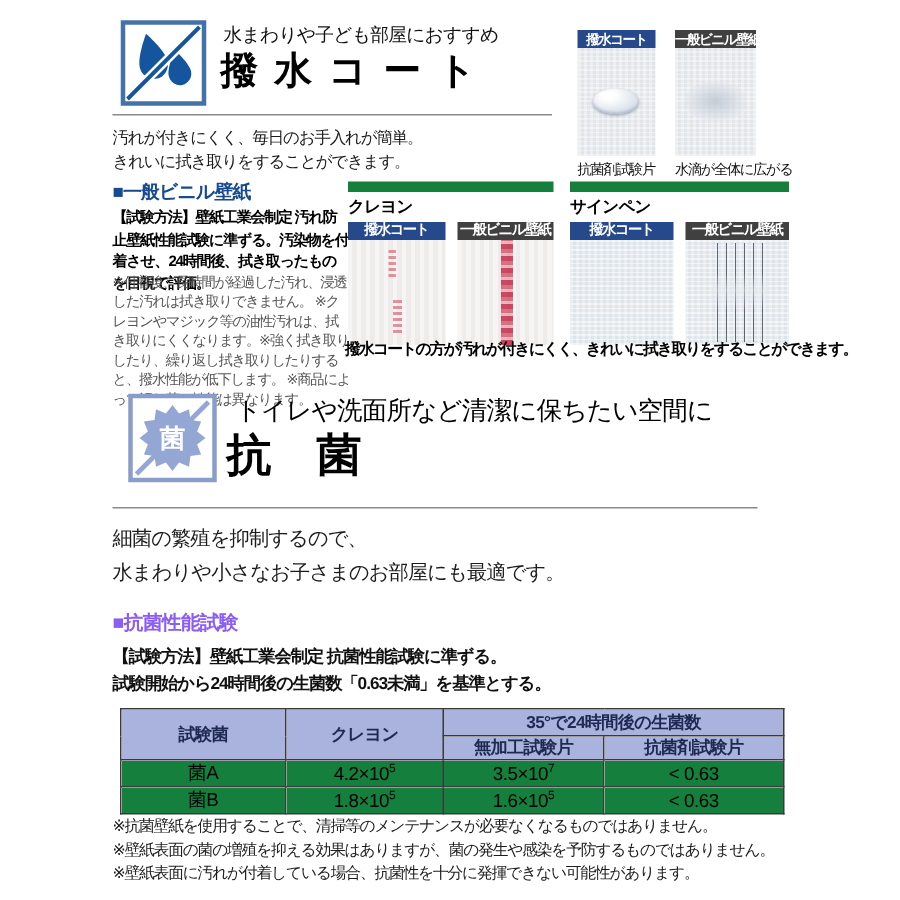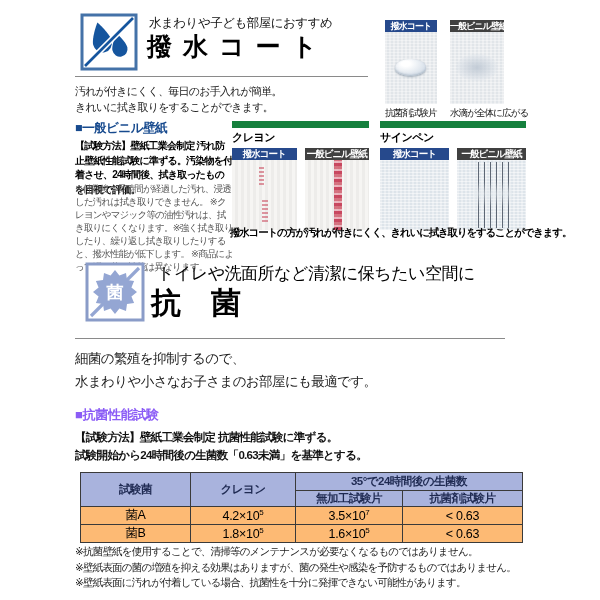--- a/index.html
+++ b/index.html
@@ -79,21 +79,21 @@
 
   
   .sec4-heading{left:75px;top:406px;font-size:13px;font-weight:bold;color:#8b5cf6;letter-spacing:-0.3px;white-space:nowrap;}
   .sec4-m1{left:75px;top:430px;font-size:11.5px;font-weight:bold;letter-spacing:-0.7px;white-space:nowrap;color:#111;}
   .sec4-m2{left:75px;top:448px;font-size:11.5px;font-weight:bold;letter-spacing:-0.7px;white-space:nowrap;color:#111;}
 
   table.test{left:80px;top:472px;width:442px;border-collapse:collapse;table-layout:fixed;position:absolute;}
   table.test th,table.test td{border:1px solid #3a3a3a;text-align:center;padding:0;overflow:hidden;white-space:nowrap;}
   table.test th{background:#a9b3dd;color:#1f2a52;font-weight:bold;font-size:11.5px;letter-spacing:-0.5px;}
   .th-r1{height:17px;} .th-r2{height:14px;font-size:11px;}
-  table.test td{height:17px;font-size:12.5px;color:#000;letter-spacing:-0.3px;background:#fdba74;}
+  table.test td{height:17px;font-size:12.5px;color:#000;letter-spacing:-0.3px;background:#15803d;}
   table.test sup{font-size:8px;vertical-align:super;line-height:0;}
 
   .footer-notes{left:75px;top:544px;font-size:10.5px;line-height:15.5px;letter-spacing:-0.8px;color:#1c1c1c;white-space:nowrap;}
 </style>
 </head>
 <body>
 
 <div id="page">
 
   <div class="abs sec1-icon">

